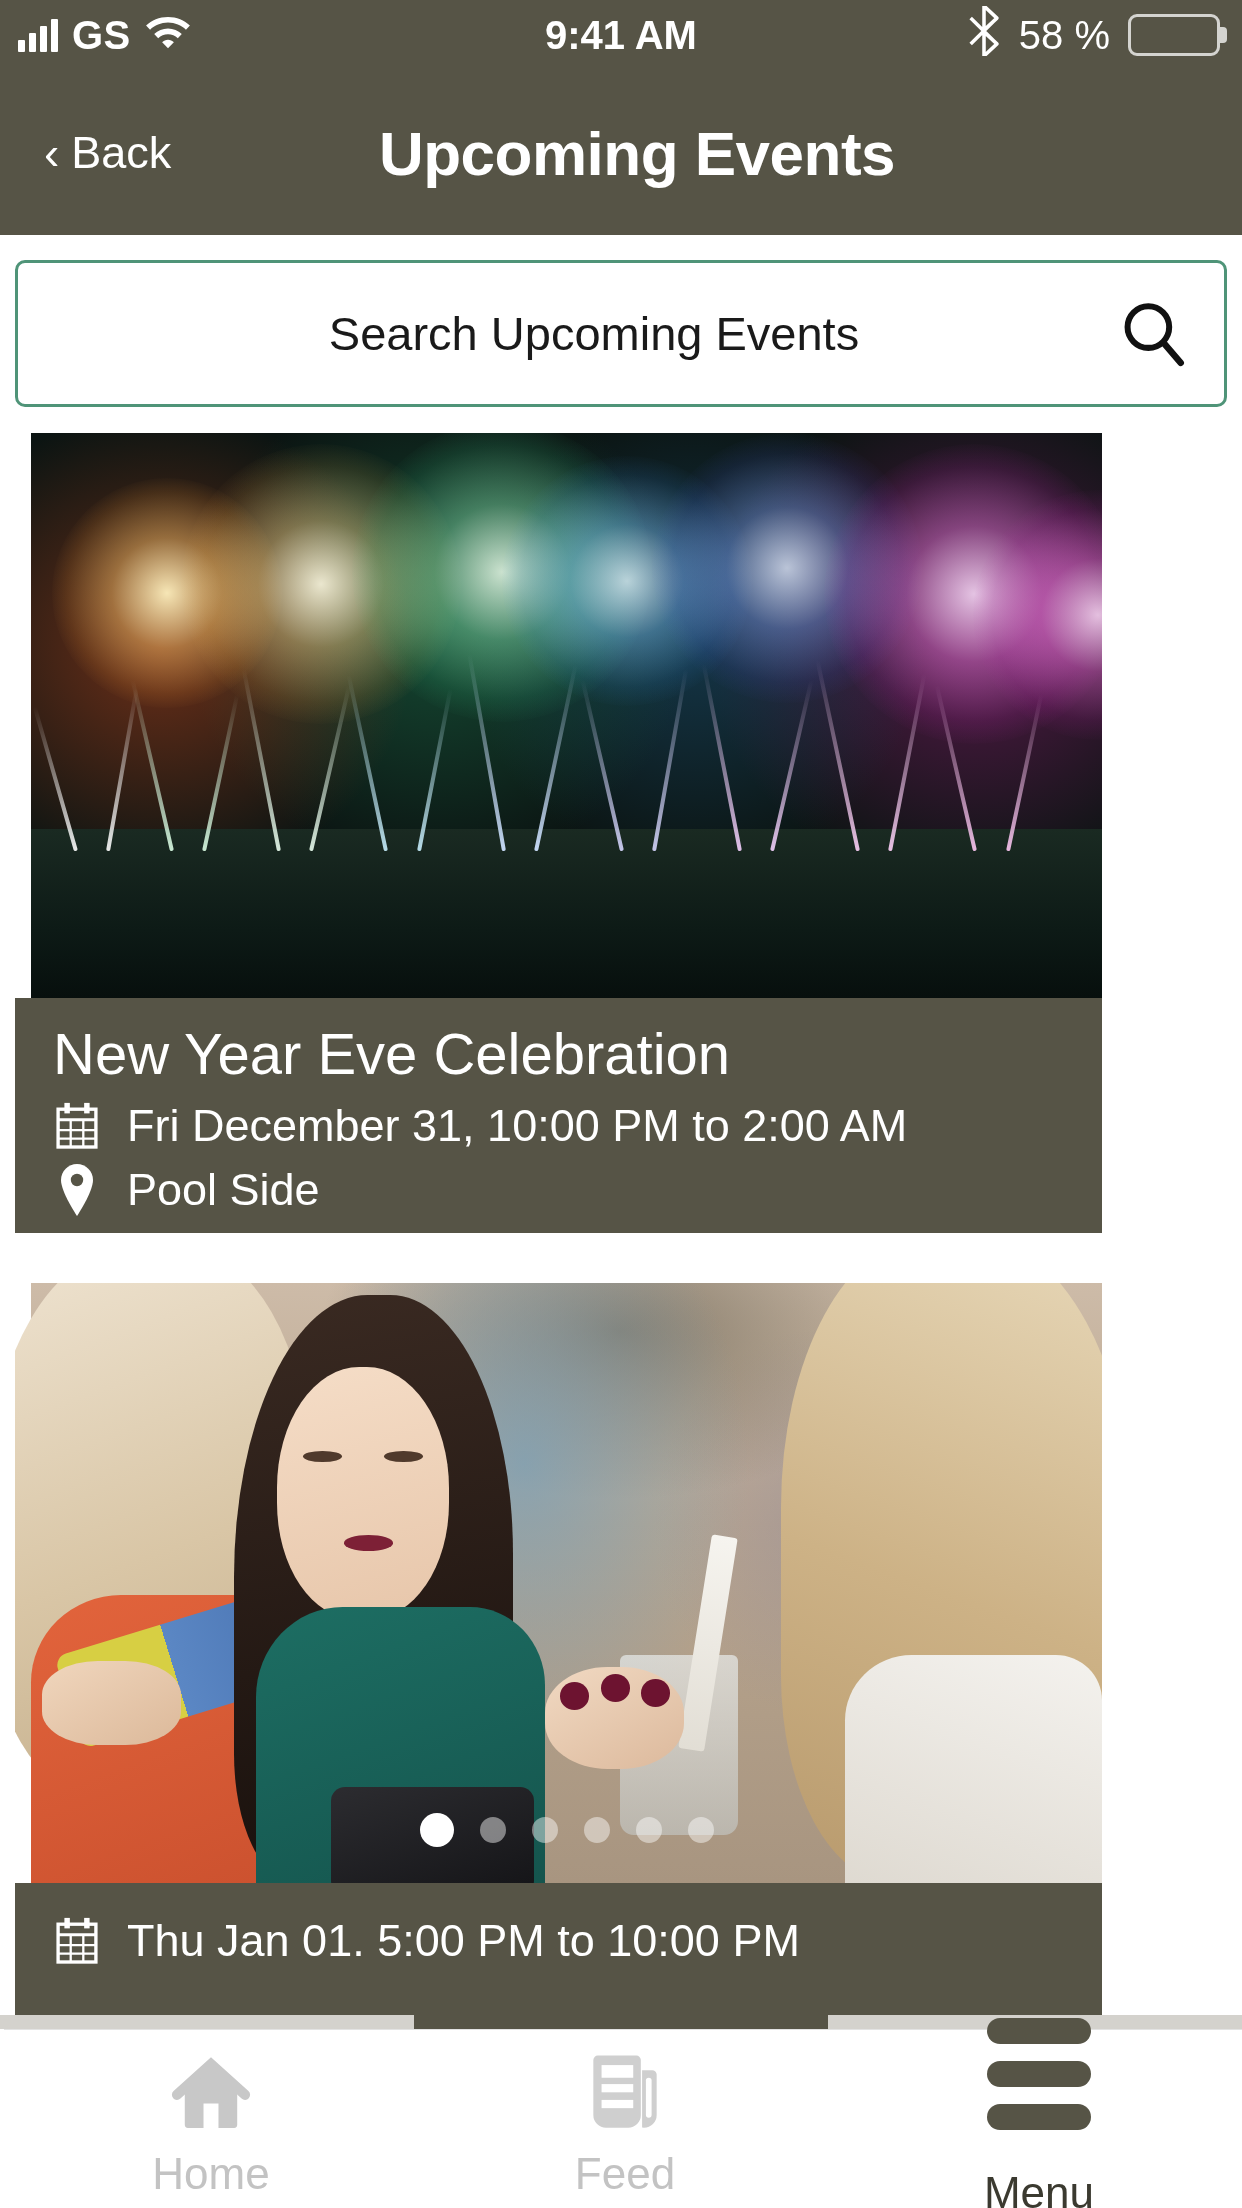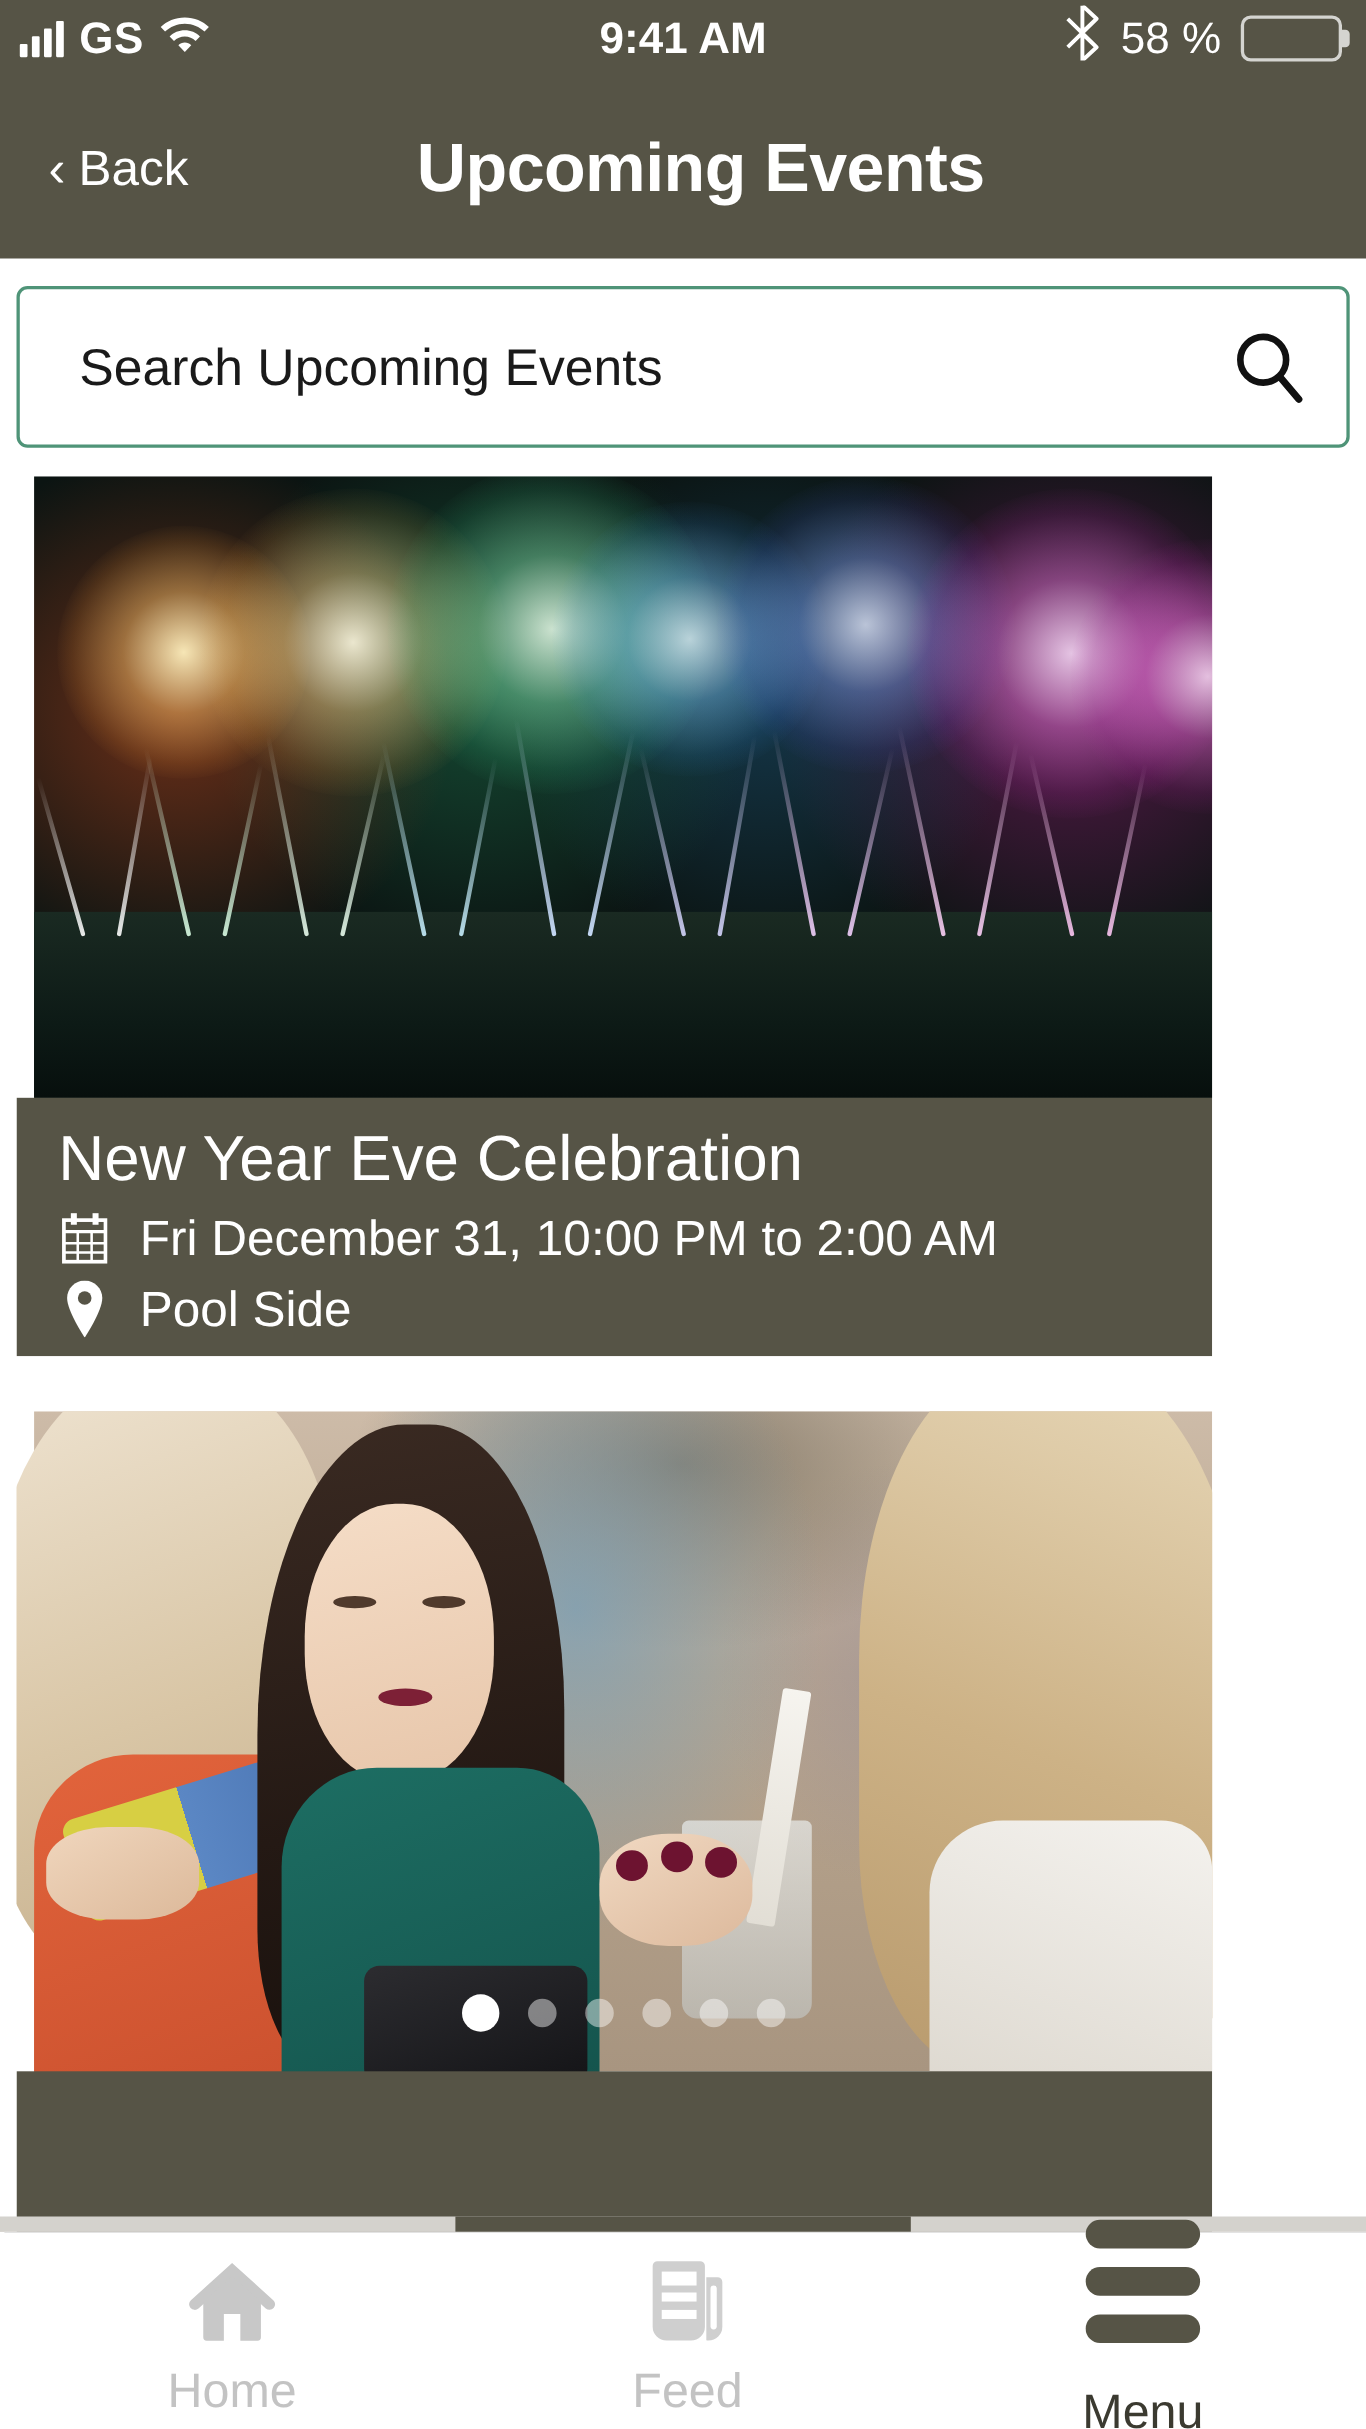--- a/index.html
+++ b/index.html
@@ -63,21 +63,21 @@
   .searchwrap { position:absolute; top:260px; left:15px; width:1212px; height:147px; }
   .searchbox {
     width:100%; height:100%;
     border:3px solid #4f9478; border-radius:10px;
     background:#fff; display:flex; align-items:center;
     padding:0 34px 0 54px;
   }
   .search-input {
     flex:1; border:0; outline:0; background:transparent;
     font-family:"Liberation Sans", sans-serif;
-    font-size:47px; color:#1a1a1a;
+    font-size:47px; color:#1a1a1a;text-align:center;
   }
   .search-input::placeholder { color:#1a1a1a; opacity:1; }
   .search-icon { width:74px; height:74px; flex:none; }
 
   
   .card { position:absolute; left:15px; width:1087px; overflow:hidden;padding-left:16px; }
   #card-0 { top:433px; height:800px; }
   #card-1 { top:1283px; height:748px; }
 
   .card-photo { position:absolute; left:0; top:0; width:100%; }
@@ -340,20 +340,35 @@
           <span class="dot active"></span>
           <span class="dot"></span>
           <span class="dot"></span>
           <span class="dot"></span>
           <span class="dot"></span>
           <span class="dot"></span>
         </div>
     </div>
 
     <div class="card-info">
+      <div class="meta-row">
+        <span class="mi">
+          <svg width="42" height="48" viewBox="0 0 20 22">
+            <rect x="1" y="3" width="18" height="18" stroke="#fff" stroke-width="1.6" fill="none"></rect>
+            <line x1="1" y1="8" x2="19" y2="8" stroke="#fff" stroke-width="1.4"></line>
+            <line x1="7" y1="8" x2="7" y2="21" stroke="#fff" stroke-width="1.1"></line>
+            <line x1="13" y1="8" x2="13" y2="21" stroke="#fff" stroke-width="1.1"></line>
+            <line x1="1" y1="13" x2="19" y2="13" stroke="#fff" stroke-width="1.1"></line>
+            <line x1="1" y1="17" x2="19" y2="17" stroke="#fff" stroke-width="1.1"></line>
+            <rect x="4" y="0" width="2.6" height="5" fill="#fff"></rect>
+            <rect x="13.4" y="0" width="2.6" height="5" fill="#fff"></rect>
+          </svg>
+        </span>
+        <span class="meta-text">Thu Jan 01. 5:00 PM to 10:00 PM</span>
+      </div>
 
     </div>
   </div>
 
   <div class="scrollhint">
     <div class="thumb"></div>
   </div>
 
   <div class="tabbar">
 

